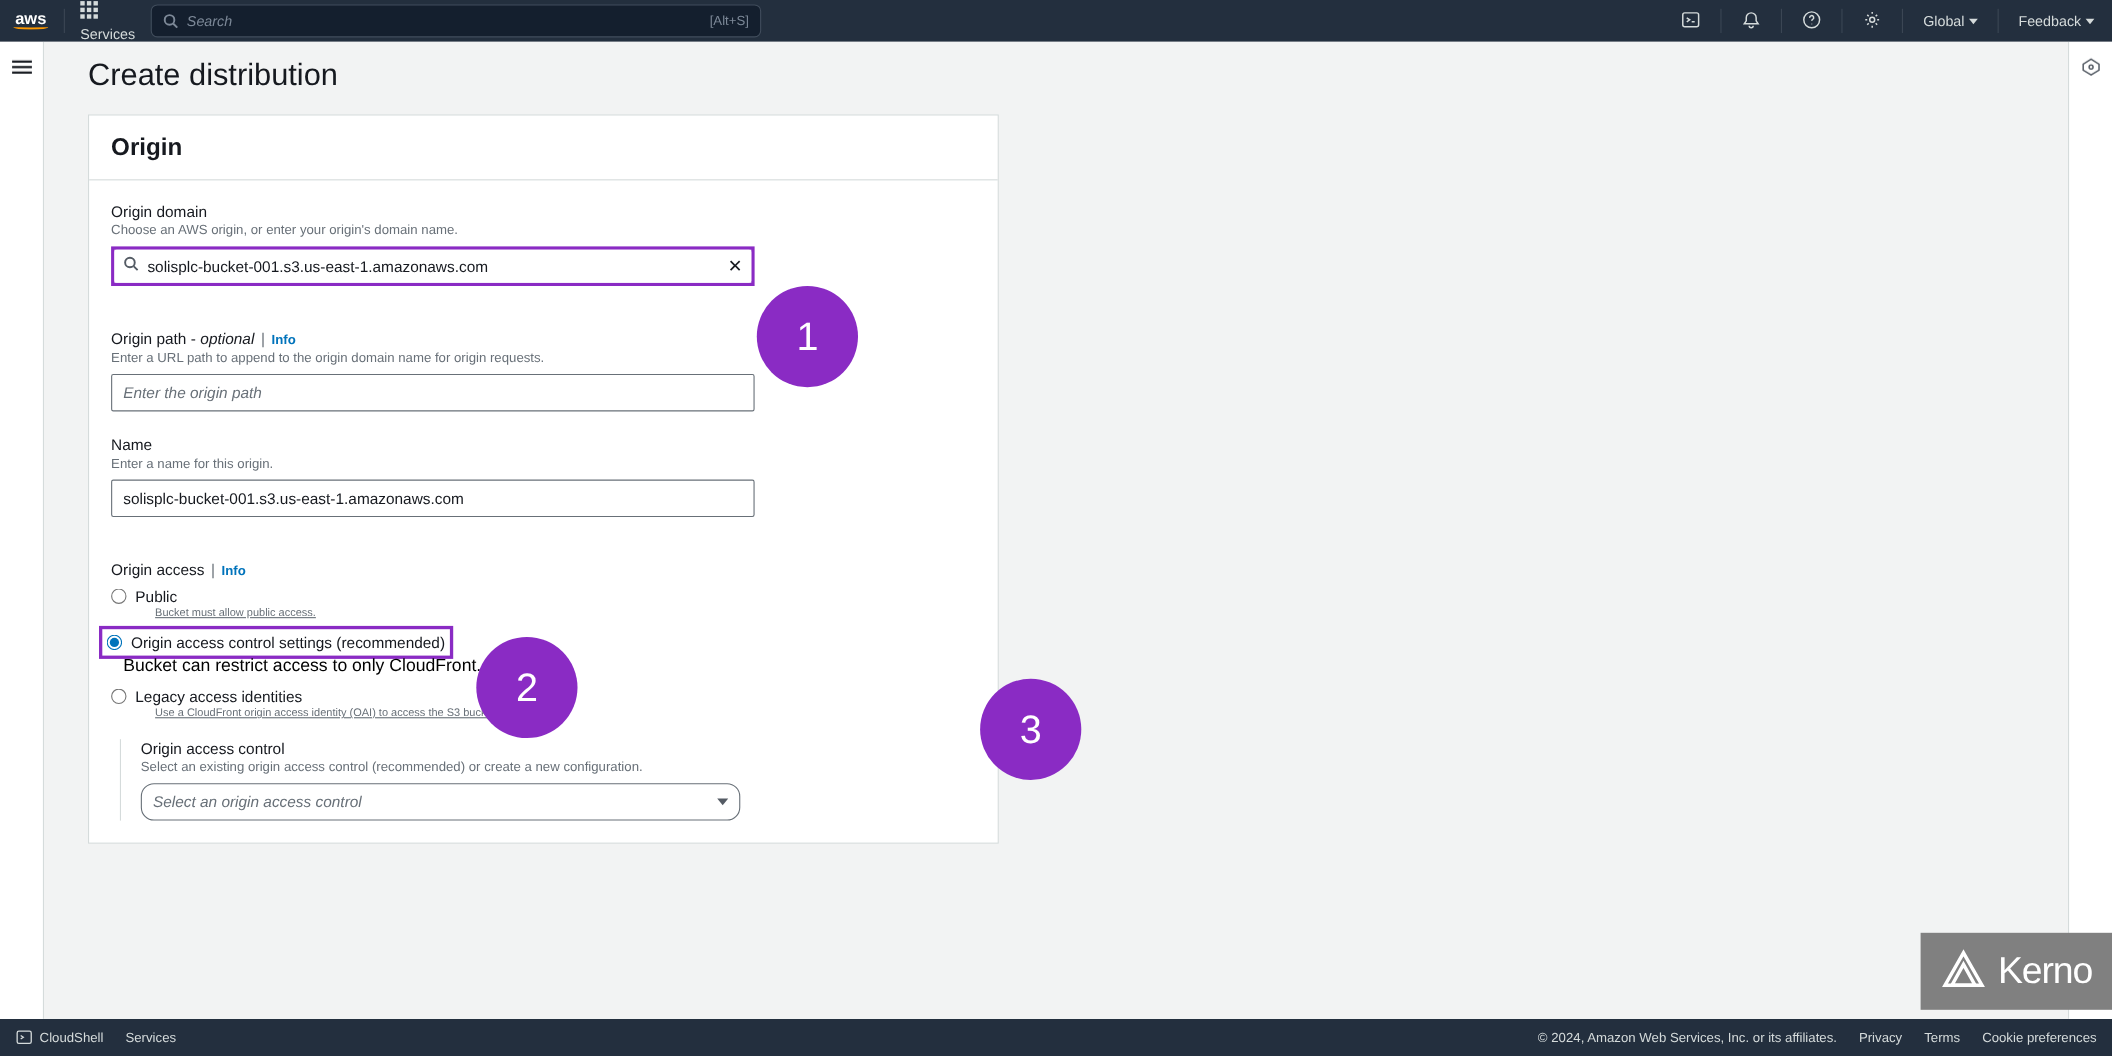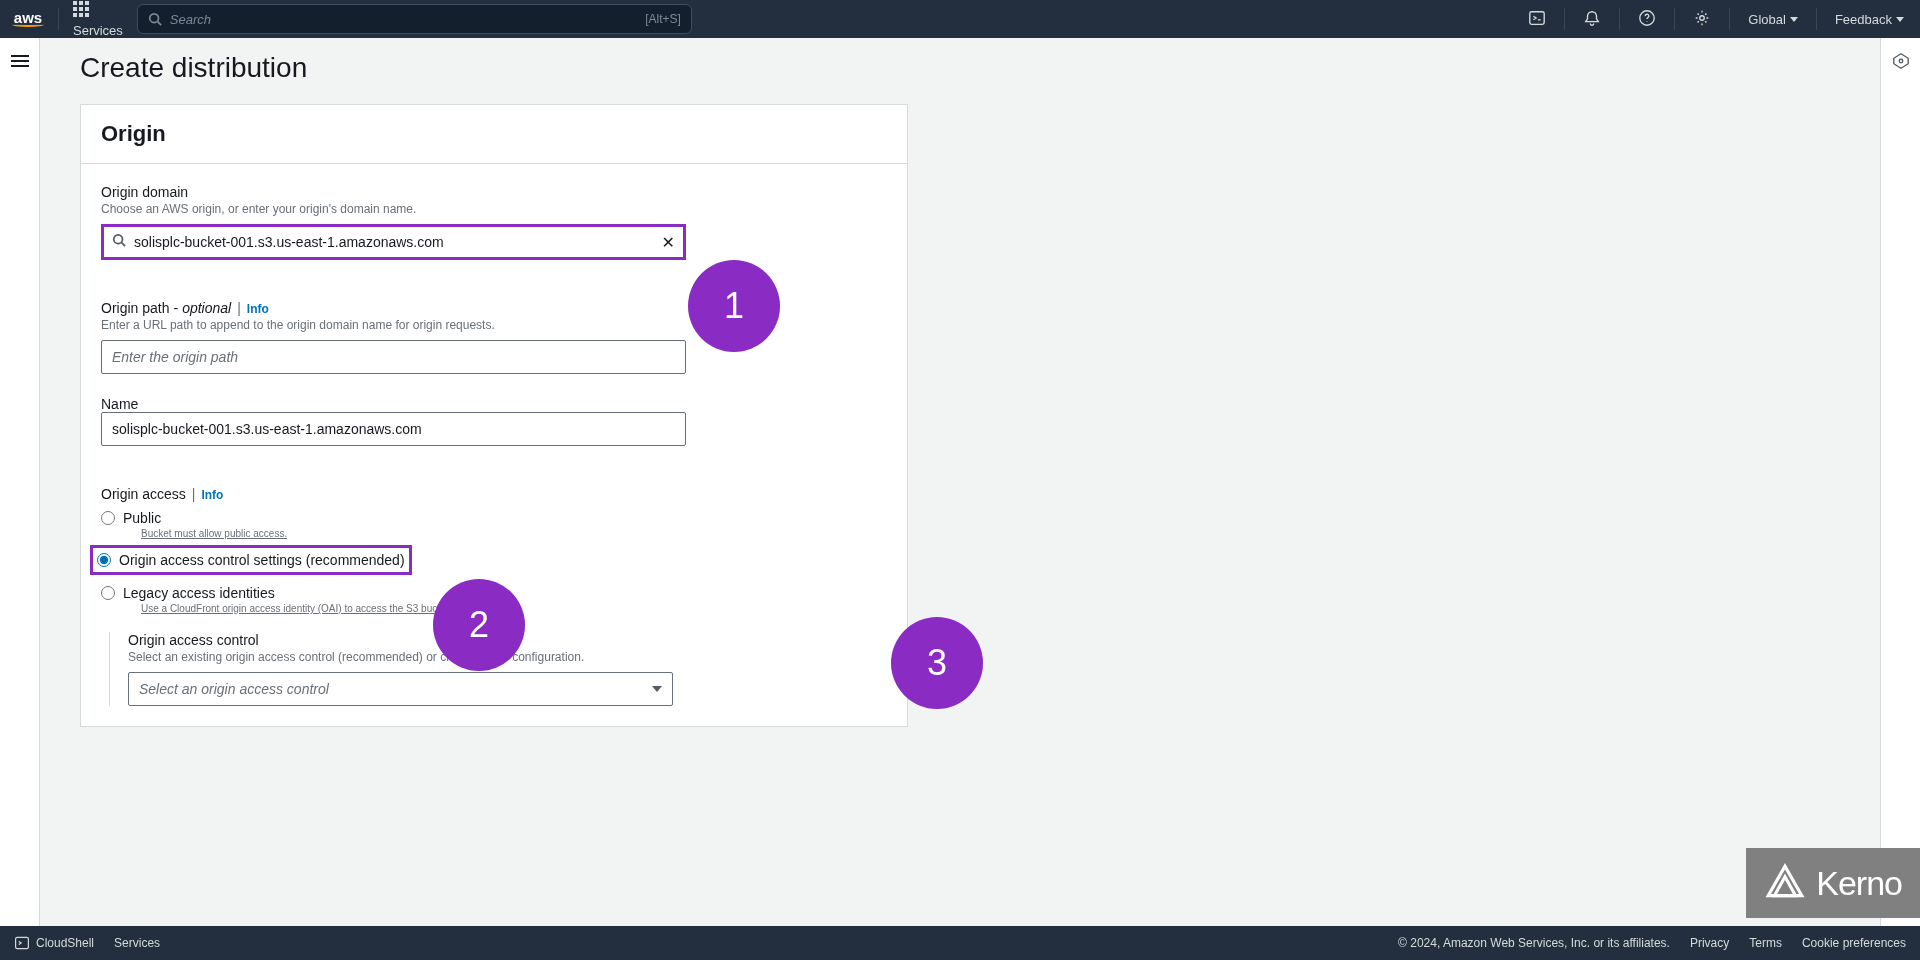--- a/index.html
+++ b/index.html
@@ -299,21 +299,21 @@
 .select-row {
   display: flex;
   gap: 16px;
   margin-top: 8px;
   align-items: flex-start;
 }
 .select-input {
   width: 545px;
   height: 34px;
   border: 1px solid #687078;
-  border-radius: 2px;
+  border-radius: 12px;
   padding: 0 10px;
   font-size: 14px;
   background: #fff;
   color: #687078;
   display: flex;
   align-items: center;
   justify-content: space-between;
   cursor: pointer;
 }
 .select-input .sel-caret {
@@ -510,20 +510,21 @@
           <span class="info-link">Info</span>
         </div>
         <div class="field-hint">Enter a URL path to append to the origin domain name for origin requests.</div>
         <div class="input-wrap">
           <input type="text" class="text-input" placeholder="Enter the origin path" style="">
         </div>
       </div>
 
       <div class="field">
         <div class="field-label">Name</div>
+        <div class="field-hint">Enter a name for this origin.</div>
         <div class="input-wrap">
           <input type="text" class="text-input" value="solisplc-bucket-001.s3.us-east-1.amazonaws.com" style="">
         </div>
       </div>
 
       <div class="field" style="margin-bottom:0;">
         <div class="field-label">
           <span>Origin access</span>
           <span class="divider">|</span>
           <span class="info-link">Info</span>
@@ -539,20 +540,21 @@
 
           <div style="position:relative">
             <div class="radio-selected-box">
               <div class="radio-item" style="margin-bottom:4px;">
                 <label class="radio-row">
                   <input type="radio" name="oaccess" checked="" style="">
                   <span class="radio-label">Origin access control settings (recommended)</span>
                 </label>
               </div>
             </div>
+            <div class="radio-hint" style="margin-left:11px; margin-top:-2px;">Bucket can restrict access to only CloudFront.</div>
           </div>
 
           <div class="radio-item" style="margin-top:10px;">
             <label class="radio-row">
               <input type="radio" name="oaccess" style="">
               <span class="radio-label">Legacy access identities</span>
             </label>
             <div class="radio-hint">Use a CloudFront origin access identity (OAI) to access the S3 bucket.</div>
           </div>
         </div>

